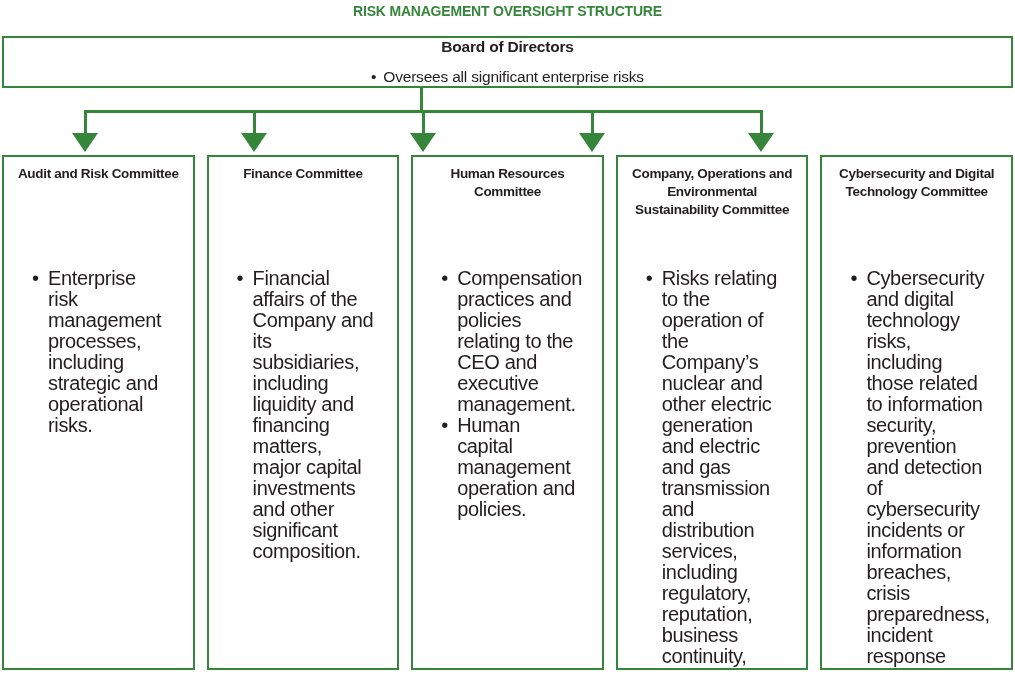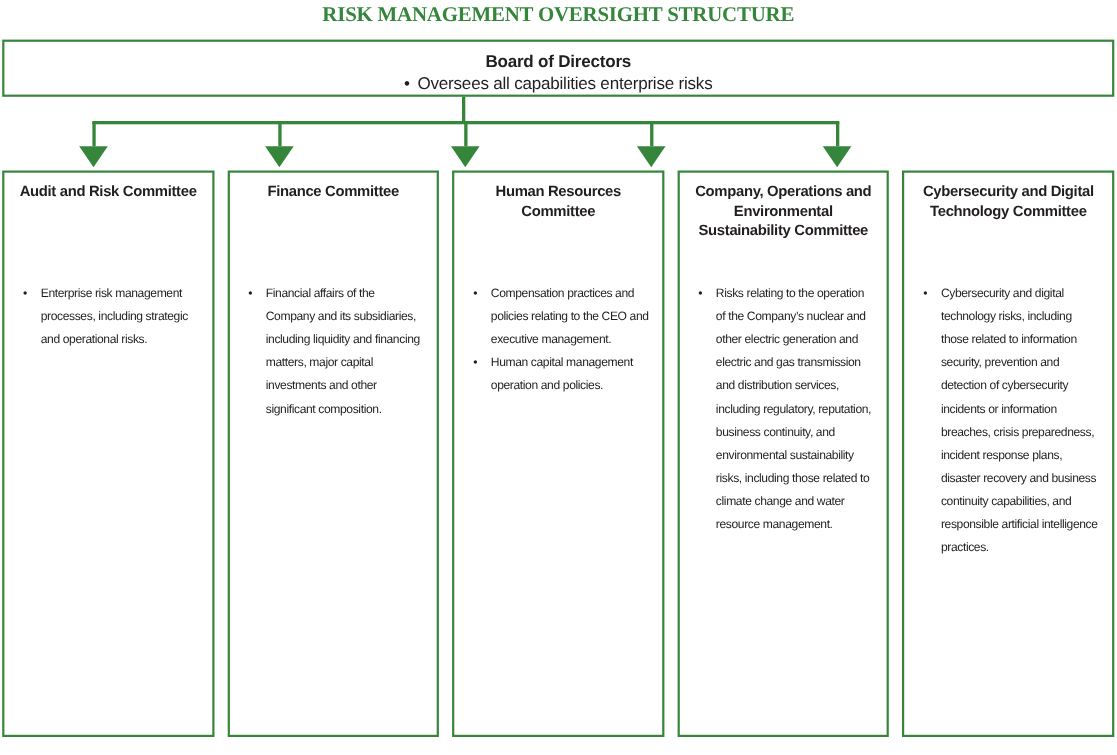--- a/index.html
+++ b/index.html
@@ -12,29 +12,28 @@
   .canvas{
     position:relative;
     width:1015px;height:686px;
     background:#ffffff;
     overflow:hidden;
   }
   
   .page-title{
     position:absolute;top:3px;left:0;width:100%;
     text-align:center;
-    font-size:19px;font-weight:bold;letter-spacing:-0.2px;
+    font-size:14px;font-weight:bold;letter-spacing:-0.2px;
     color:var(--green);
-    font-family:Liberation Serif, serif;
   }
   
   .board-box{
     position:absolute;left:2px;right:2px;top:36px;height:52px;
     border:2px solid var(--green);
-    display:flex;flex-direction:column;align-items:center;justify-content:flex-end;
+    display:flex;flex-direction:column;align-items:center;justify-content:space-between;
     gap:2px;
   }
   .board-title{
     font-size:15.5px;font-weight:bold;letter-spacing:-0.2px;
   }
   .board-bullet{
     font-size:15.5px;letter-spacing:-0.2px;
     display:flex;align-items:baseline;gap:7px;
   }
   
@@ -76,22 +75,22 @@
   }
   .committee-name{
     min-height:88px;
     text-align:center;
     font-size:13.5px;font-weight:bold;
     line-height:18px;letter-spacing:-0.3px;
     padding:2px 2px 0 2px;
   }
   .committee-bullets{
     list-style:none;
-    margin:6px;padding:0 2px 0 6px;
-    font-size:11px;line-height:21px;letter-spacing:-0.35px;
+    margin:17px;padding:0 2px 0 6px;
+    font-size:20px;line-height:21px;letter-spacing:-0.35px;
   }
   .committee-bullets li{
     position:relative;
     padding-left:17px;
   }
   .committee-bullets li::before{
     content:"\2022";
     position:absolute;left:1px;top:0;
   }
 </style>
@@ -99,21 +98,21 @@
 <body>
 
 <div class="canvas">
 
   <div class="page-title">RISK MANAGEMENT OVERSIGHT STRUCTURE</div>
 
   <div class="board-box">
     <div class="board-title">Board of Directors</div>
     <div class="board-bullet">
       <span>•</span>
-      <span>Oversees all capabilities enterprise risks</span>
+      <span>Oversees all significant enterprise risks</span>
     </div>
   </div>
 
   <div class="stub"></div>
   <div class="hline"></div>
 
   <div class="arrow arrow-1">
     <div class="stem"></div>
     <div class="head"></div>
   </div>

